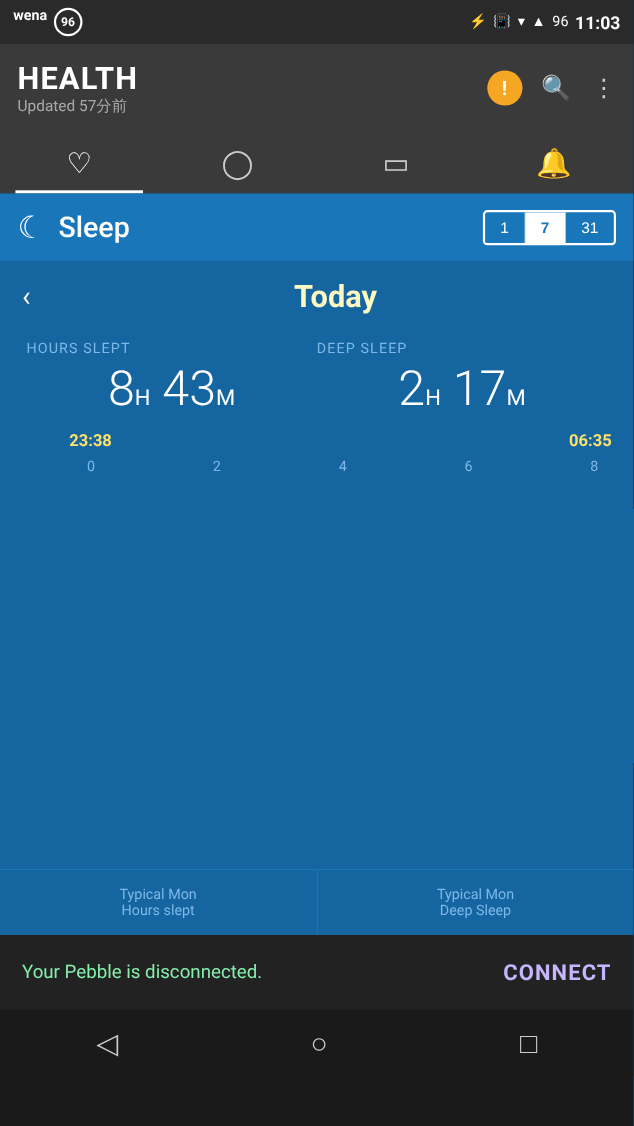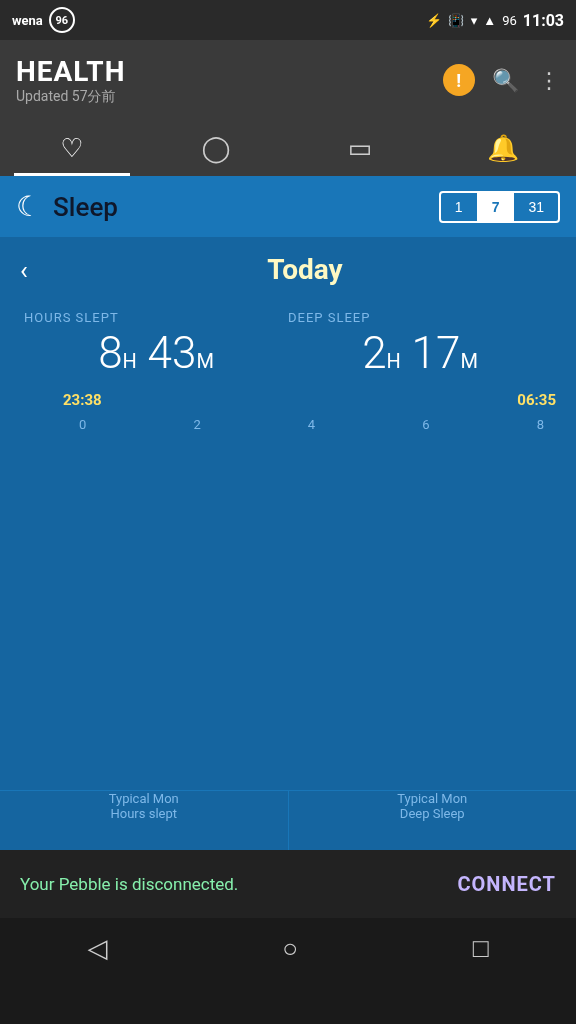--- a/index.html
+++ b/index.html
@@ -16,21 +16,20 @@
     .status-bar {
       background: #2a2a2a;
       height: 40px;
       display: flex;
       align-items: center;
       justify-content: space-between;
       padding: 0 12px;
     }
     .status-left {
       display: flex;
-      align-items: center;
       gap: 6px;
     }
     .wena-text {
       color: white;
       font-size: 13px;
       font-weight: bold;
     }
     .wena-badge {
       width: 26px;
       height: 26px;
@@ -150,21 +149,21 @@
     .sleep-title-group {
       display: flex;
       align-items: center;
       gap: 12px;
     }
     .sleep-icon {
       font-size: 28px;
       color: white;
     }
     .sleep-title {
-      color: #0f172a;
+      color: #ffffff;
       font-size: 26px;
       font-weight: 500;
     }
     .period-buttons {
       display: flex;
       border: 2px solid white;
       border-radius: 4px;
       overflow: hidden;
     }
     .period-btn {
@@ -333,20 +332,21 @@
       right: 0;
       height: 60px;
       display: flex;
       background: #1565a0;
     }
     .typical-block {
       flex: 1;
       display: flex;
       flex-direction: column;
       align-items: center;
+      justify-content: center;
       color: #7eb8e8;
       font-size: 13px;
       border-top: 1px solid #1976b8;
     }
     .typical-block:first-child {
       border-right: 1px solid #1976b8;
     }
 
     
     .disconnect-banner {

